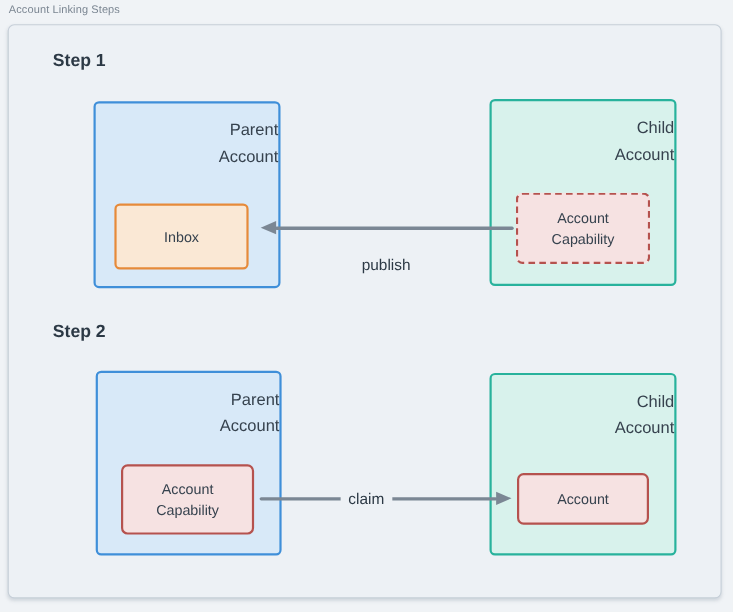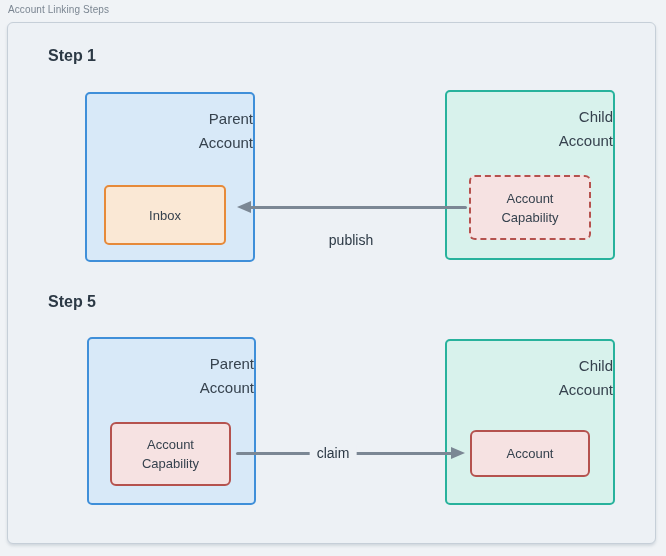--- a/index.html
+++ b/index.html
@@ -133,21 +133,21 @@
 Capability</div>
 
     <div>
       <div class="arrow-line" style="left:250px; top:206px; width:217px;"></div>
       <div class="arrow-head arrow-head-left" style="left:237px; top:201px;"></div>
       <div class="arrow-label" style="left:351px; top:208px;margin-top:32px;">publish</div>
     </div>
   </div>
 
   <div>
-    <div class="step-heading" style="left:48px; top:293px;">Step 5</div>
+    <div class="step-heading" style="left:48px; top:293px;">Step 2</div>
 
     <div class="node node-parent" style="left:87px; top:337px; width:169px; height:168px;">
       <div class="node-title">Parent
 Account</div>
     </div>
 
     <div class="chip chip-capability" style="left:110px; top:422px; width:121px; height:64px;">Account
 Capability</div>
 
     <div class="node node-child" style="left:445px; top:339px; width:170px; height:166px;">

